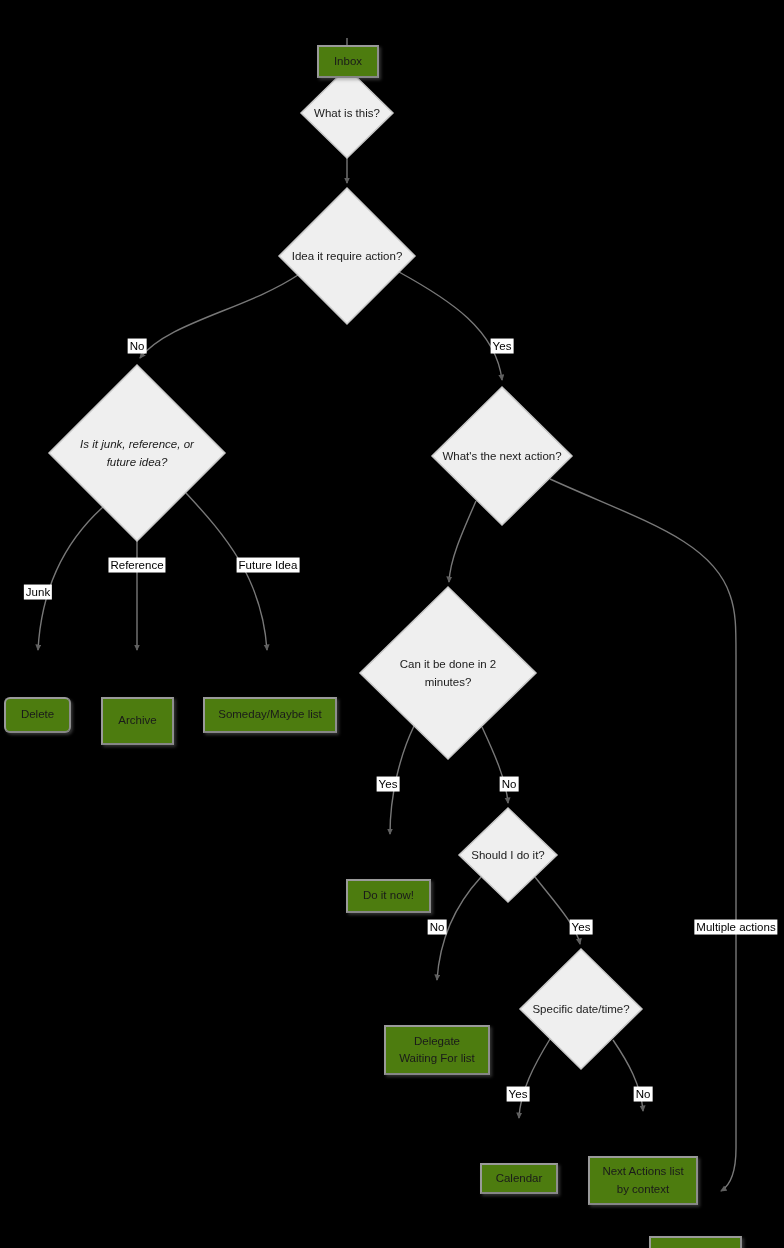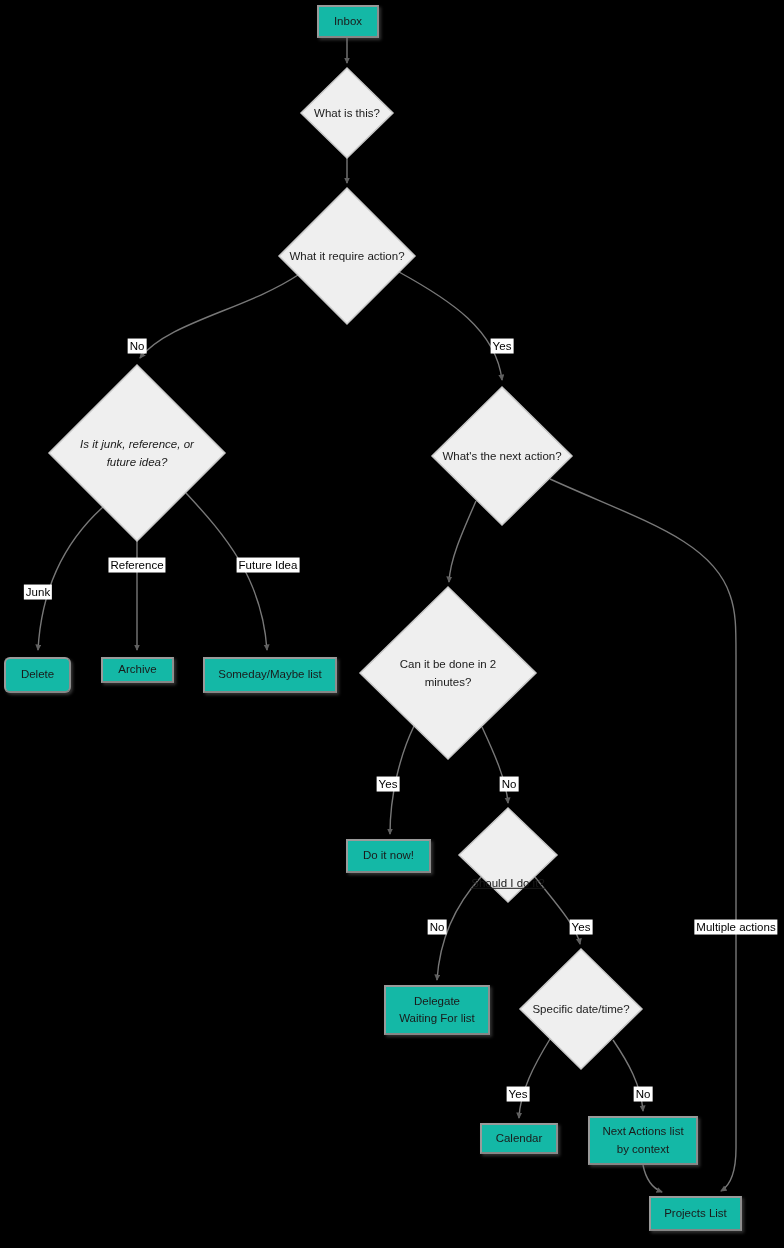--- a/index.html
+++ b/index.html
@@ -3,25 +3,25 @@
 <meta charset="utf-8">
 <style>
   html,body{margin:0;padding:0;background:#000000;}
   body{width:784px;height:1248px;font-family:"Liberation Sans",sans-serif;}
   .canvas{position:relative;width:784px;height:1248px;background:#000000;overflow:hidden;}
   svg.edges{position:absolute;left:0;top:0;width:784px;height:1248px;}
   .edge{fill:none;stroke:#787878;stroke-width:1.4;}
   .diamond{fill:#efefef;stroke:#c8c8c8;stroke-width:1.5;}
   .box{
     position:absolute;box-sizing:border-box;
-    background:#14b8a6;border:2px solid #9a9a9a;
+    background:#4d7c0f;border:2px solid #9a9a9a;
     border-bottom-color:#868686;border-right-color:#8e8e8e;
     box-shadow:2px 2px 3px rgba(110,110,110,0.45);
     display:flex;flex-direction:column;align-items:center;justify-content:center;
-    font-size:11.5px;color:#1a1a1a;text-align:center;line-height:1.5;
+    font-size:11.5px;color:#1a1a1a;text-align:center;line-height:1.5;margin-top:40px;
   }
   .dlabel{
     position:absolute;transform:translate(-50%,-50%);
     font-size:11.5px;color:#1a1a1a;text-align:center;line-height:1.6;white-space:nowrap;
   }
   .elabel{
     position:absolute;transform:translate(-50%,-50%);
     background:#ffffff;color:#000000;font-size:11.5px;line-height:1.3;
     padding:0 2px;white-space:nowrap;
   }
@@ -63,21 +63,21 @@
     <polygon class="diamond" points="508,808 557,855 508,902 459,855"></polygon>
     <polygon class="diamond" points="581,949 642,1009 581,1069 520,1009"></polygon>
   </svg>
 
   <div class="box" style="left:317px;top:5px;width:62px;height:33px;">
     <div>Inbox</div>
   </div>
   <div class="box" style="left:4px;top:657px;width:67px;height:36px;border-radius:6px;">
     <div>Delete</div>
   </div>
-  <div class="box" style="left:101px;top:657px;width:73px;height:26px;">
+  <div class="box" style="left:101px;top:657px;width:73px;height:48px;">
     <div>Archive</div>
   </div>
   <div class="box" style="left:203px;top:657px;width:134px;height:36px;">
     <div>Someday/Maybe list</div>
   </div>
   <div class="box" style="left:346px;top:839px;width:85px;height:34px;">
     <div>Do it now!</div>
   </div>
   <div class="box" style="left:384px;top:985px;width:106px;height:50px;">
     <div>Delegate</div>
@@ -88,31 +88,31 @@
   </div>
   <div class="box" style="left:588px;top:1116px;width:110px;height:49px;">
     <div>Next Actions list</div>
     <div>by context</div>
   </div>
   <div class="box" style="left:649px;top:1196px;width:93px;height:35px;">
     <div>Projects List</div>
   </div>
 
   <div class="dlabel" style="left:347px;top:113px;">What is this?</div>
-  <div class="dlabel" style="left:347px;top:256px;">What it require action?</div>
+  <div class="dlabel" style="left:347px;top:256px;">Idea it require action?</div>
   <div class="dlabel" style="left:137px;top:453px;font-style:italic;">
     <div>Is it junk, reference, or</div>
     <div>future idea?</div>
   </div>
   <div class="dlabel" style="left:502px;top:456px;">What's the next action?</div>
   <div class="dlabel" style="left:448px;top:673px;">
     <div>Can it be done in 2</div>
     <div>minutes?</div>
   </div>
-  <div class="dlabel" style="left:508px;top:883px;text-decoration:underline;">Should I do it?</div>
+  <div class="dlabel" style="left:508px;top:855px;">Should I do it?</div>
   <div class="dlabel" style="left:581px;top:1009px;">Specific date/time?</div>
 
   <div class="elabel" style="left:137px;top:346px;">No</div>
   <div class="elabel" style="left:502px;top:346px;">Yes</div>
   <div class="elabel" style="left:38px;top:592px;">Junk</div>
   <div class="elabel" style="left:137px;top:565px;text-align:center;">Reference</div>
   <div class="elabel" style="left:268px;top:565px;">Future Idea</div>
   <div class="elabel" style="left:388px;top:784px;">Yes</div>
   <div class="elabel" style="left:509px;top:784px;">No</div>
   <div class="elabel" style="left:437px;top:927px;">No</div>

